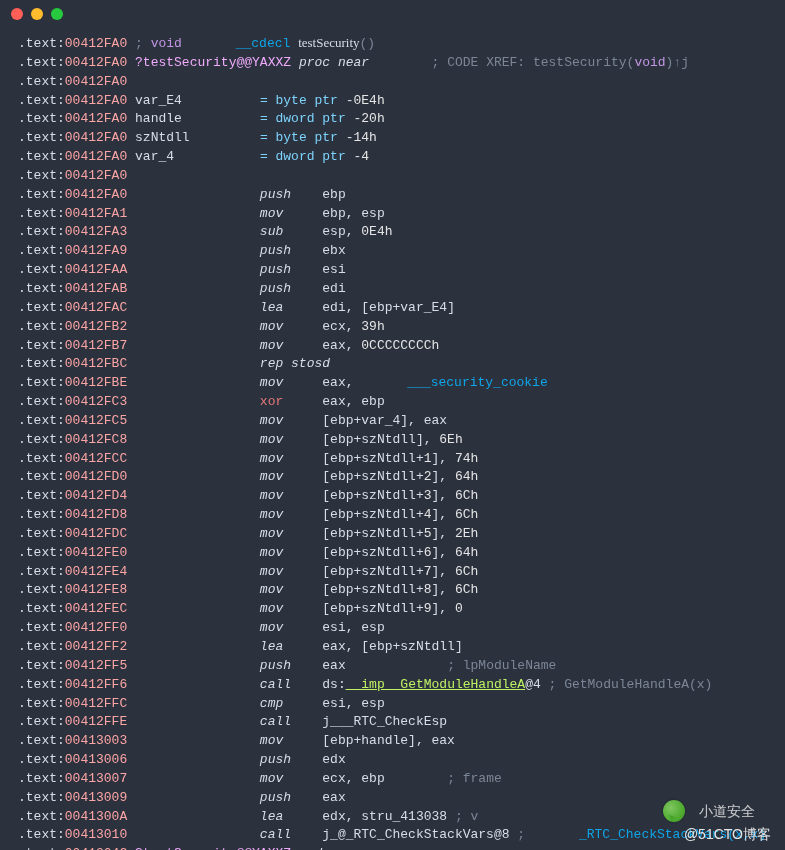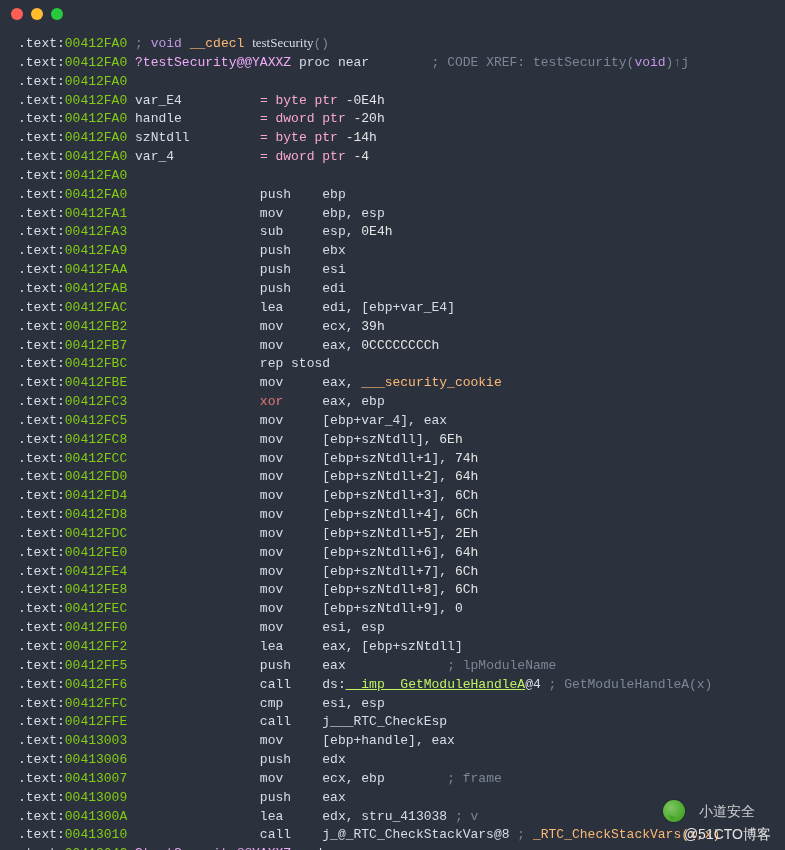--- a/index.html
+++ b/index.html
@@ -26,31 +26,31 @@
   .dot-yellow { background: #ffbd2e; }
   .dot-green  { background: #27c93f; }
 
   .code {
     padding: 6px 10px 0 18px;
     white-space: pre;
   }
   .ln { display: block; }
 
   .seg   { color: #d8dee9; }
-  .addr  { color: #84cc16; margin-top: 24px; }
+  .addr  { color: #fca5a5; margin-top: 24px; }
   .sym   { color: #d8dee9; }
-  .mnem  { color: #d8dee9; }
+  .mnem  { color: #d8dee9; font-style: italic; }
   .reg   { color: #d8dee9; margin-top: 36px; }
   .num   { color: #e5e5e5; }
   .kw    { color: #f0abfc; }
   .fn    { color: #d8dee9; font-family: Liberation Serif, serif; }
   .comment { color: #7c8696; }
-  .decl  { color: #f9a8d4; }
+  .decl  { color: #7dd3fc; }
   .xor   { color: #e27878; }
-  .greenid { color: #fdba74; }
+  .greenid { color: #0ea5e9; margin-left: 46px; }
   .call-imp { color: #bef264; text-decoration: underline; }
   .void { color: #c296e5; }
 
   .watermark {
     position: absolute;
     right: 30px;
     bottom: 28px;
     display: flex;
     align-items: center;
     gap: 14px;

